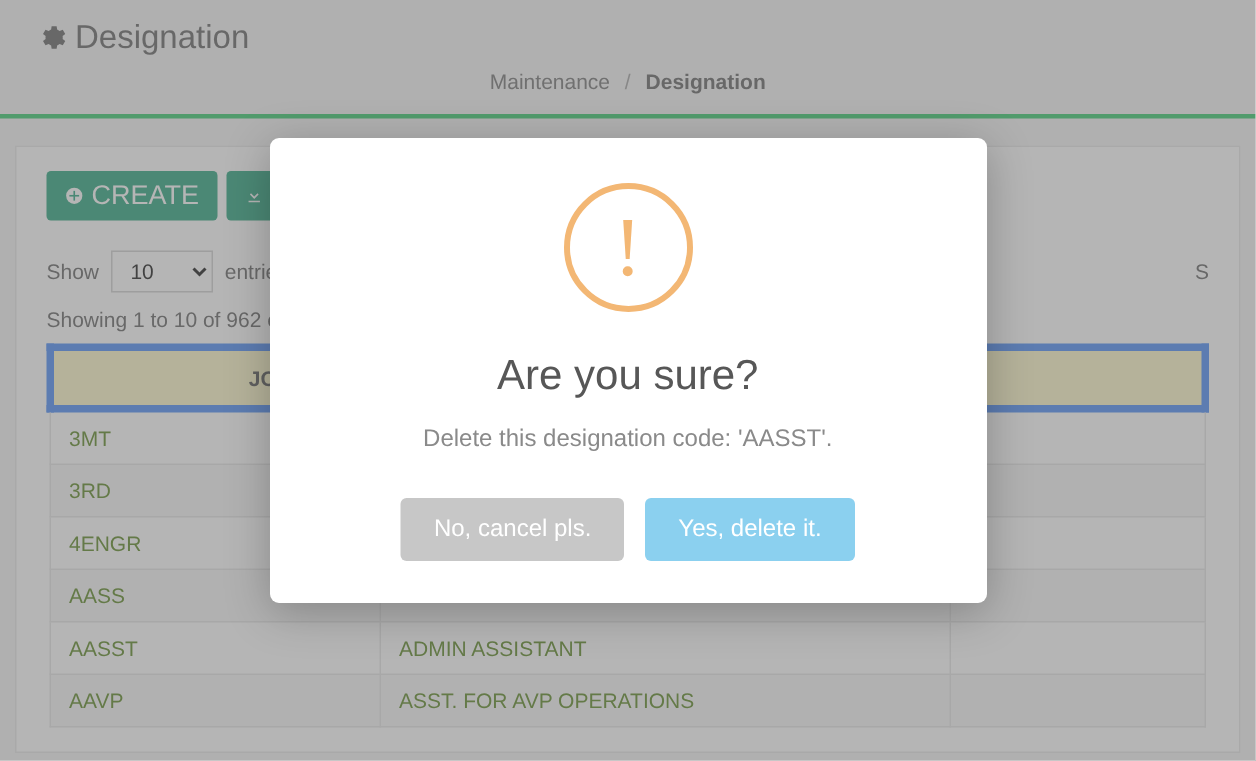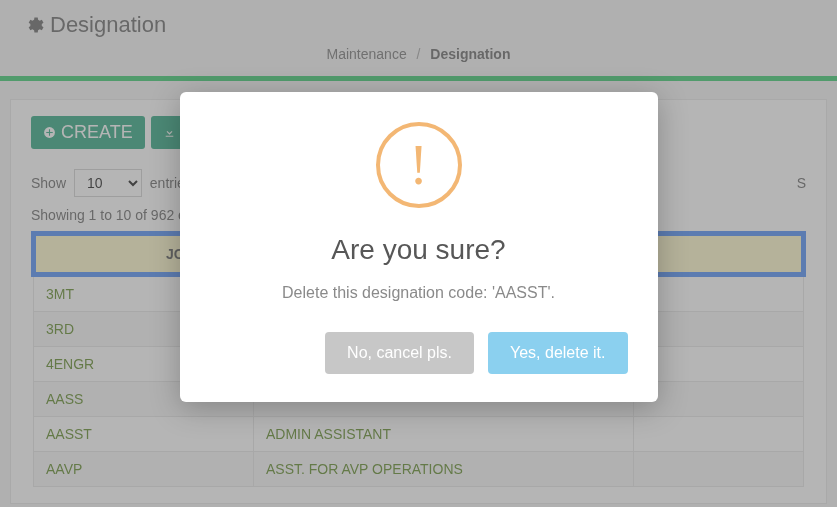--- a/index.html
+++ b/index.html
@@ -11,21 +11,21 @@
     width: 837px;
     height: 507px;
     overflow: hidden;
     position: relative;
   }
   .page {
     padding: 0;
   }
   .header-region {
     padding: 12px 24px 14px 24px;
-    border-bottom: 5px solid #22c55e;
+    border-bottom: 3px solid #22c55e;
     background: #f4f4f4;
   }
   .page-title {
     font-size: 22px;
     font-weight: 400;
     color: #555;
     display: flex;
     align-items: center;
     gap: 6px;
     margin-bottom: 8px;
@@ -137,21 +137,21 @@
     font-weight: 500;
     margin-bottom: 18px;
   }
   .modal-text {
     font-size: 16px;
     color: #8a8a8a;
     margin-bottom: 30px;
   }
   .modal-actions {
     display:flex;
-    justify-content:flex-end;
+    justify-content:center;
     gap: 14px;
   }
   .mbtn {
     border: none;
     border-radius: 4px;
     padding: 12px 22px;
     font-size: 16px;
     cursor: pointer;
     color: #fff;
   }

